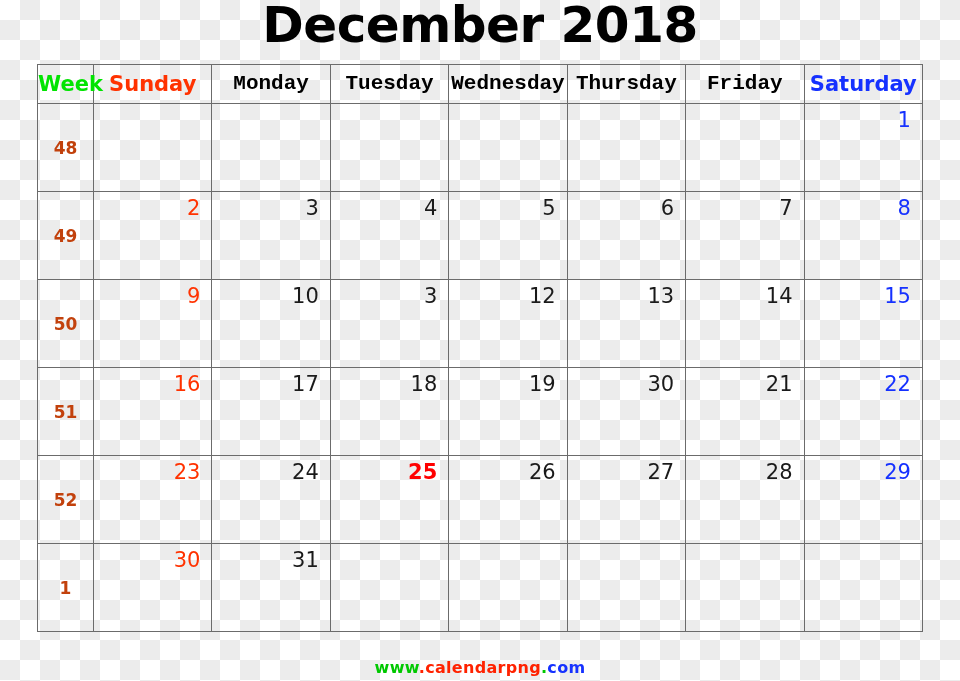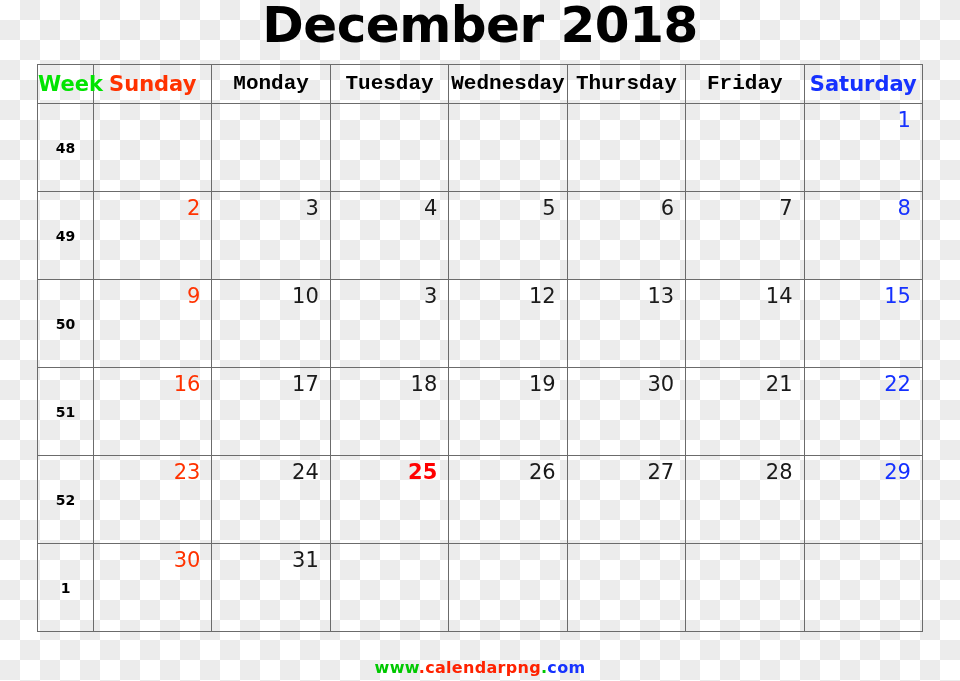--- a/index.html
+++ b/index.html
@@ -73,23 +73,23 @@
   .hdr-sun  { color: #ff3200; }
   .hdr-wd   { color: #000000; font-family: Liberation Mono, monospace; }
   .hdr-sat  { color: #1531ff; }
 
   
   .cal-grid tbody tr { height: 88px; }
 
   td.week-cell {
     text-align: center;
     vertical-align: middle;
-    font-size: 14px;
-    font-weight: bold;
-    color: #000000;
+    font-size: 17px;
+    font-weight: bold;
+    color: #c2410c;
   }
 
   td.day-cell {
     vertical-align: top;
     text-align: right;
     position: relative;
   }
   td.day-cell .daynum {
     display: block;
     font-size: 21px;

